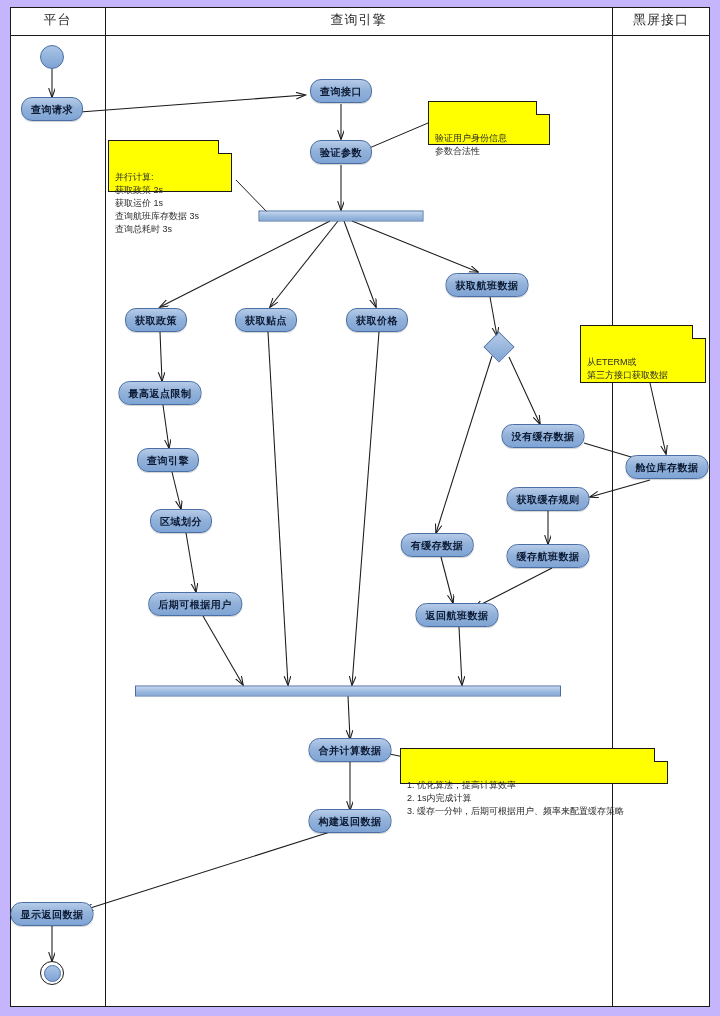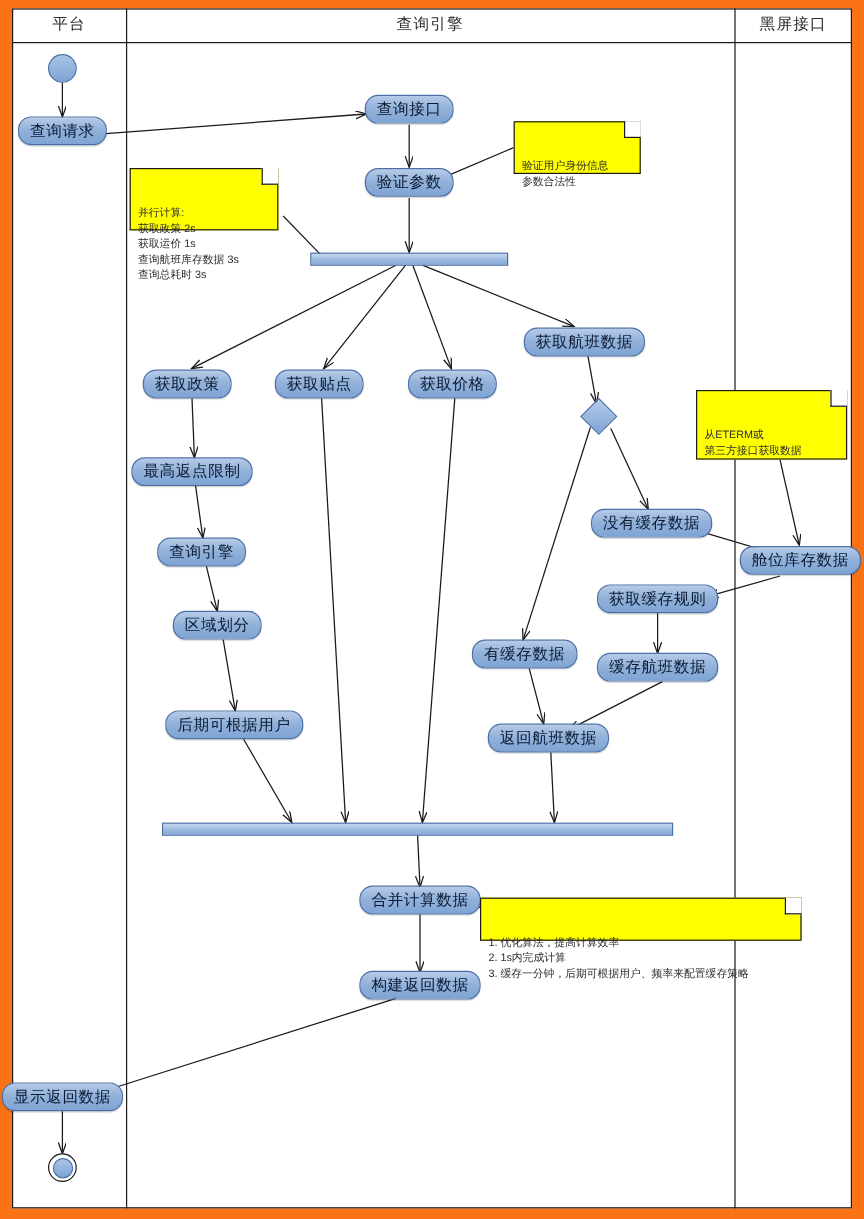--- a/index.html
+++ b/index.html
@@ -1,32 +1,32 @@
 <!DOCTYPE html>
 <html><head>
 <meta charset="utf-8">
 <style>
   html,body{margin:0;padding:0;background:#ffffff;}
   body{width:720px;height:1016px;font-family:"Liberation Sans","DejaVu Sans",sans-serif;}
-  #stage{position:relative;width:720px;height:1016px;overflow:hidden;background:#f97316;}
+  #stage{position:relative;width:720px;height:1016px;overflow:hidden;background:#c4b5fd;}
 
   
   .frame{position:absolute;left:10px;top:7px;width:700px;height:1000px;border:1.5px solid #1a1a1a;box-sizing:border-box;background:#fff;}
   .lane-div{position:absolute;top:7px;width:0;border-left:1.5px solid #1a1a1a;height:1000px;}
   .hdr-rule{position:absolute;left:10px;top:35px;width:700px;height:0;border-top:1.5px solid #1a1a1a;}
   .lane-title{position:absolute;top:11px;font-size:13px;color:#2b2b2b;text-align:center;letter-spacing:1px;}
 
   
   svg.edges{position:absolute;left:0;top:0;width:720px;height:1016px;pointer-events:none;}
 
   
   .node{position:absolute;transform:translate(-50%,-50%);
         background:linear-gradient(180deg,#b6cbe8 0%,#93b2da 45%,#7fa4d4 100%);
         border:1px solid #4a6fa5;border-radius:11px;
-        color:#0c1a33;font-size:13px;font-weight:normal;letter-spacing:.5px;
+        color:#0c1a33;font-size:10px;font-weight:bold;letter-spacing:.5px;
         display:flex;align-items:center;justify-content:center;
         padding:0 9px;white-space:nowrap;line-height:1.1;
         box-shadow:0 1px 1px rgba(0,0,0,.18);}
   .node.h{height:22px;}
 
   
   .start-node{position:absolute;transform:translate(-50%,-50%);width:22px;height:22px;border-radius:50%;
         background:linear-gradient(180deg,#aac4e6,#7ea3d4);border:1px solid #4a6fa5;}
   .end-node{position:absolute;transform:translate(-50%,-50%);width:22px;height:22px;border-radius:50%;
         background:#fff;border:1.5px solid #1a1a1a;display:flex;align-items:center;justify-content:center;}
@@ -151,21 +151,21 @@
 
   <div class="note" style="left:108px;top:140px;width:124px;height:52px">
     <span class="fold"></span>
     <span>并行计算:
 获取政策 2s
 获取运价 1s
 查询航班库存数据 3s
 查询总耗时 3s</span>
   </div>
 
-  <div class="note" style="left:428px;top:101px;width:106px;height:44px">
+  <div class="note" style="left:428px;top:101px;width:122px;height:44px">
     <span class="fold"></span>
     <span>验证用户身份信息
 参数合法性</span>
   </div>
 
   <div class="note" style="left:580px;top:325px;width:126px;height:58px">
     <span class="fold"></span>
     <span>从ETERM或
 第三方接口获取数据</span>
   </div>

